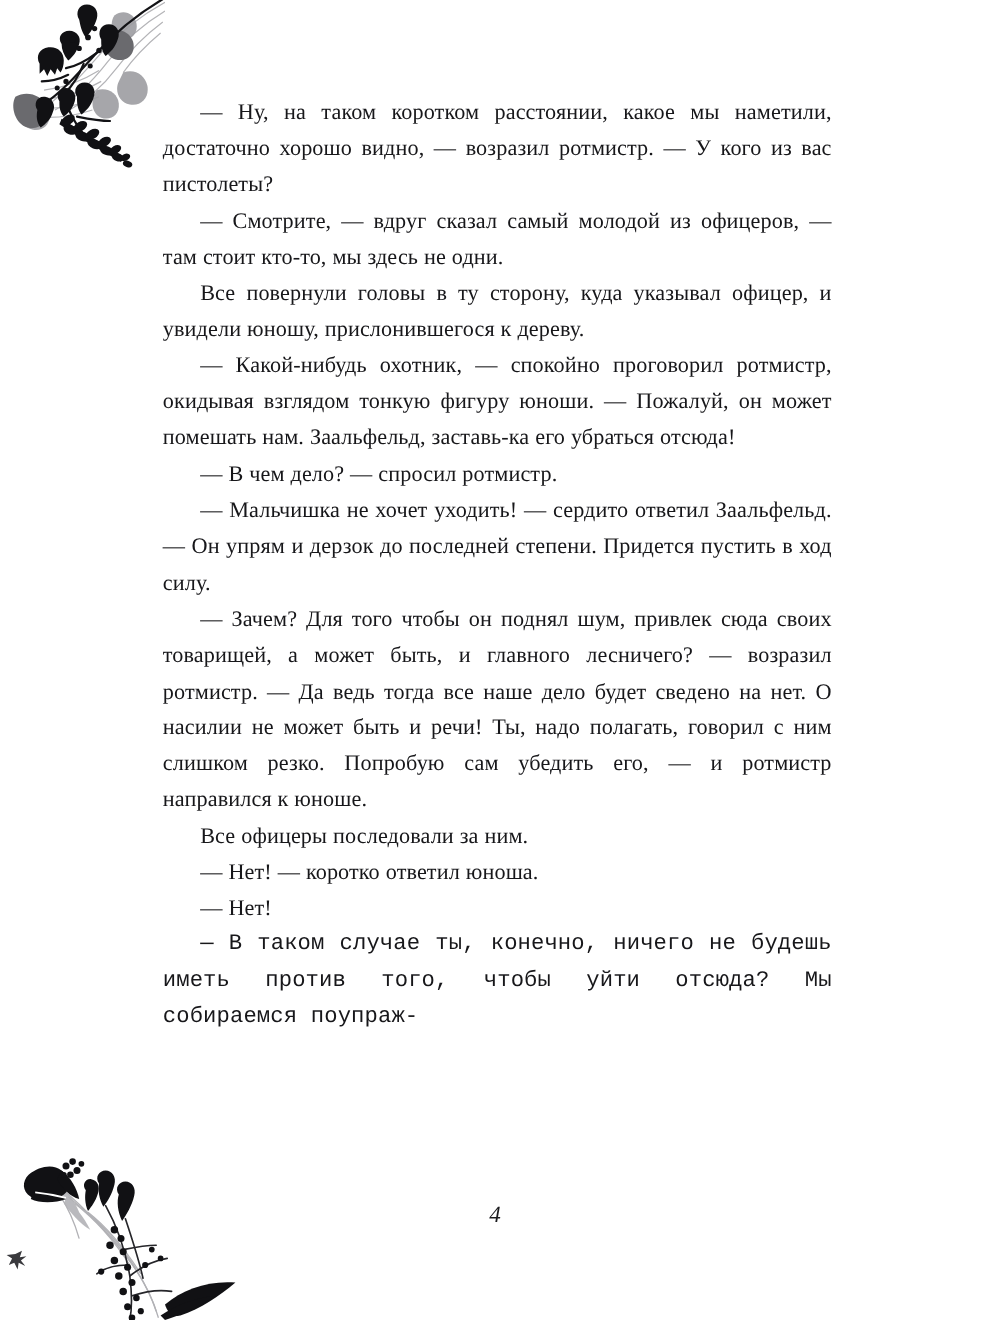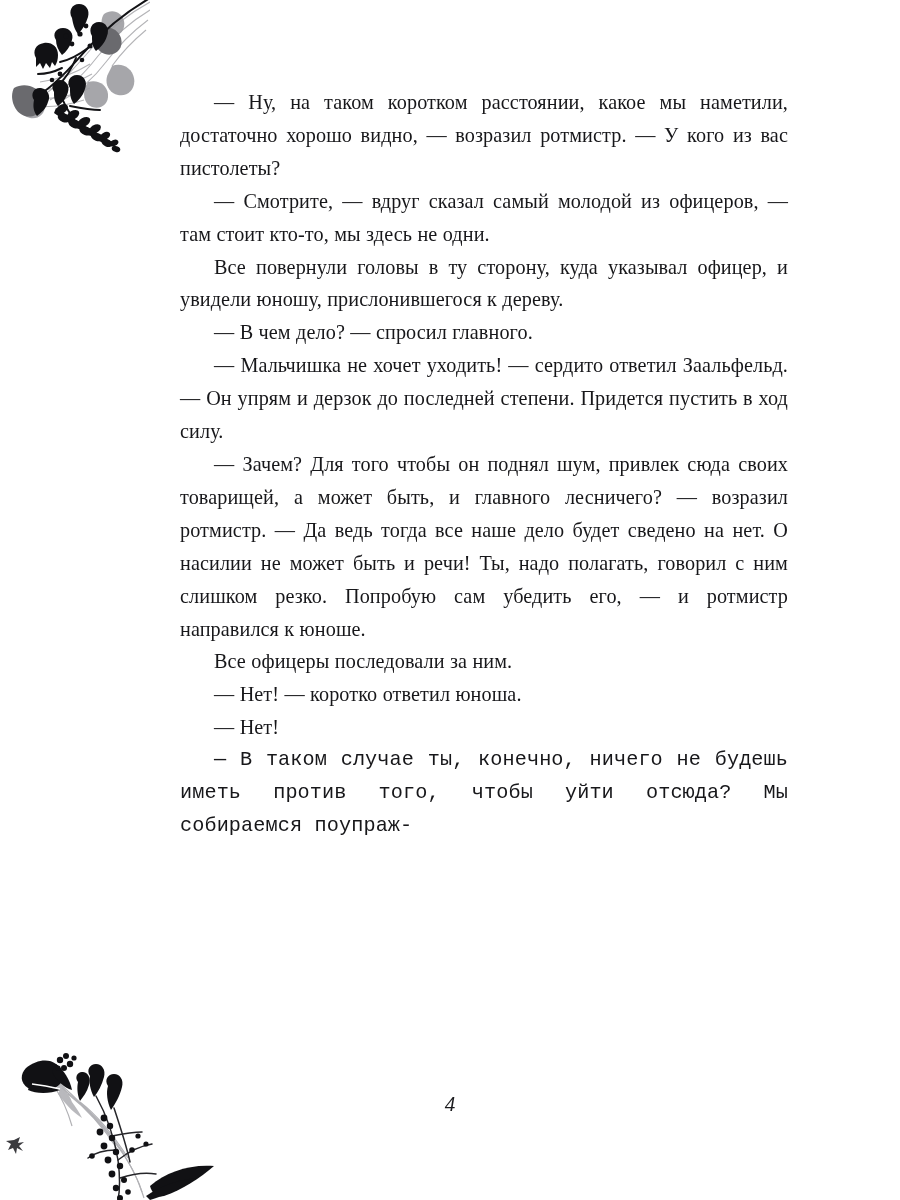--- a/index.html
+++ b/index.html
@@ -35,21 +35,20 @@
     height: 160px;
   }
   .ornament svg { display: block; width: 100%; height: 100%; }
 
   
   .text-column {
     position: absolute;
     left: 148px;
     top: 86px;
     width: 608px;
-    margin-left: 32px;
   }
   .para {
     margin: 0;
     text-align: justify;
     text-indent: 34px;
     font-size: 20.2px;
     line-height: 32.9px;
     color: #17171a;
     letter-spacing: 0.1px;
     word-spacing: 0.2px;
@@ -240,21 +239,22 @@
           <path d="M14 100 L20 97 L18 103 L24 102 L19 106 L23 111 L17 108 L16 114 L13 108 L8 110 L11 104 L6 101 Z"></path>
         </g>
       </g>
     </svg>
   </div>
 
   <div class="text-column">
     <p class="para">— Ну, на таком коротком расстоянии, какое мы наметили, достаточно хорошо видно, — возразил ротмистр. — У кого из вас пистолеты?</p>
     <p class="para">— Смотрите, — вдруг сказал самый молодой из офицеров, — там стоит кто-то, мы здесь не одни.</p>
     <p class="para">Все повернули головы в ту сторону, куда указывал офицер, и увидели юношу, прислонившегося к дереву.</p>
-    <p class="para">— В чем дело? — спросил главного.</p>
+    <p class="para">— Какой-нибудь охотник, — спокойно проговорил ротмистр, окидывая взглядом тонкую фигуру юноши. — Пожалуй, он может помешать нам. Заальфельд, заставь-ка его убраться отсюда!</p>
+    <p class="para">— В чем дело? — спросил ротмистр.</p>
     <p class="para">— Мальчишка не хочет уходить! — сердито ответил Заальфельд. — Он упрям и дерзок до последней степени. Придется пустить в ход силу.</p>
     <p class="para">— Зачем? Для того чтобы он поднял шум, привлек сюда своих товарищей, а может быть, и главного лесничего? — возразил ротмистр. — Да ведь тогда все наше дело будет сведено на нет. О насилии не может быть и речи! Ты, надо полагать, говорил с ним слишком резко. Попробую сам убедить его, — и ротмистр направился к юноше.</p>
     <p class="para">Все офицеры последовали за ним.</p>
     <p class="para">— Нет! — коротко ответил юноша.</p>
     <p class="para">— Нет!</p>
     <p class="para">— В таком случае ты, конечно, ничего не будешь иметь против того, чтобы уйти отсюда? Мы собираемся поупраж-</p>
   </div>
 
   <div class="folio">4</div>
 

